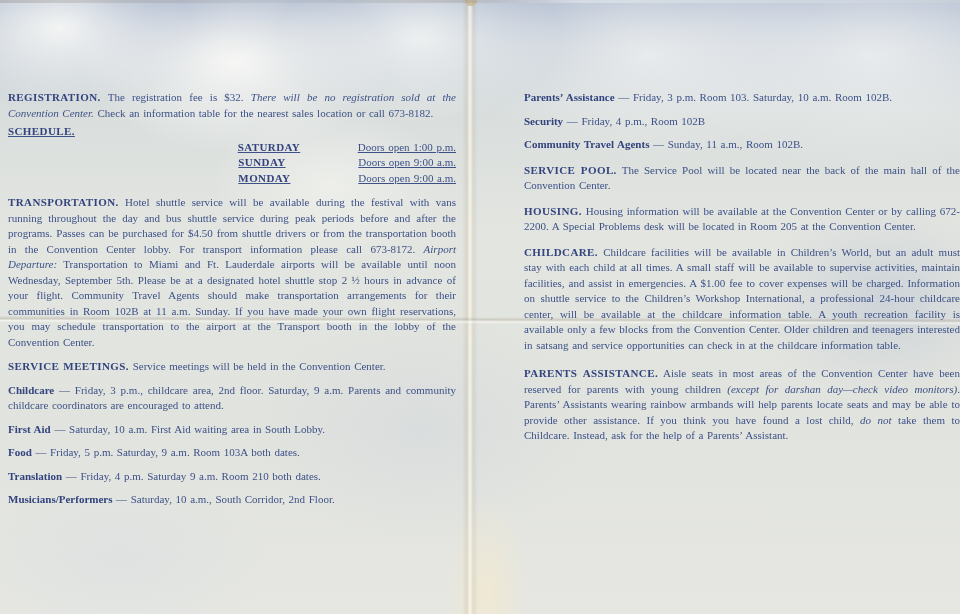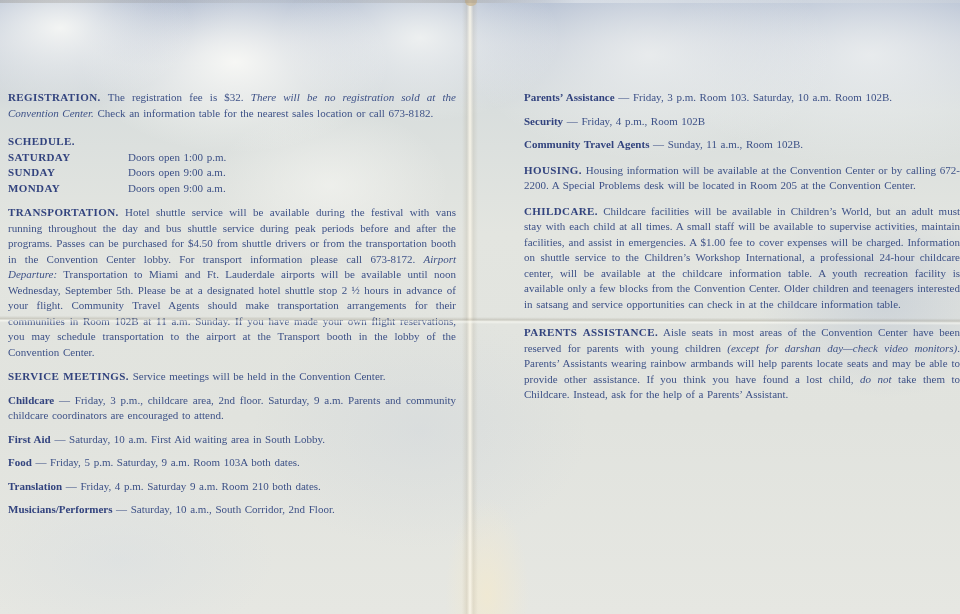--- a/index.html
+++ b/index.html
@@ -23,26 +23,26 @@
       radial-gradient(ellipse 220px 120px at 120px 560px, rgba(214,220,226,0.4), rgba(214,220,226,0) 70%),
       linear-gradient(180deg,#aab7cd 0%,#c3cbd7 7%,#d9dedd 18%,#e3e5e0 38%,#e1e3de 68%,#e6e7e2 100%);
   }
   .col{position:absolute;font-size:11px;line-height:15.5px;word-spacing:0.08em;}
   .col.left{left:8px;top:90px;width:448px;}
   .col.right{left:524px;top:90px;width:436px;}
   .para{margin:0;text-align:justify;}
   .h{font-weight:bold;color:#32437e;letter-spacing:0.4px;}
   .b{font-weight:bold;color:#32437e;}
   .i{font-style:italic;}
-  .mt1{margin-top:13px;}
+  .mt1{margin-top:3px;text-decoration:underline;}
   .mt2{margin-top:9px;}
   .item{margin-top:8px;}
   .sect{margin-top:10px;}
   .sect-lg{margin-top:13px;}
-  .srow{display:flex;}
+  .srow{display:flex;justify-content:flex-end;}
   .srow .day{width:120px;font-weight:bold;color:#32437e;letter-spacing:0.4px;flex:none;}
   .fold{
     position:absolute;left:462px;top:0;width:16px;height:614px;
     background:linear-gradient(90deg,rgba(139,123,89,0) 0%,rgba(139,123,89,0.14) 30%,rgba(251,247,234,0.85) 50%,rgba(139,123,89,0.12) 70%,rgba(139,123,89,0) 100%);
     pointer-events:none;
   }
   .crease{
     position:absolute;left:0;top:317px;width:100%;height:7px;
     transform:rotate(0.15deg);
     background:linear-gradient(180deg,rgba(255,255,252,0) 0%,rgba(110,100,75,0.20) 40%,rgba(255,255,248,0.55) 68%,rgba(255,255,252,0) 100%);
@@ -95,20 +95,21 @@
     </div>
 
   </div>
 
   <div class="col right">
 
     <p class="para"><span class="b">Parents’ Assistance</span> <span>— Friday, 3 p.m. Room 103. Saturday, 10 a.m. Room 102B.</span></p>
     <p class="para item"><span class="b">Security</span> <span>— Friday, 4 p.m., Room 102B</span></p>
     <p class="para item"><span class="b">Community Travel Agents</span> <span>— Sunday, 11 a.m., Room 102B.</span></p>
 
+    <p class="para sect"><span class="h">SERVICE POOL.</span> <span>The Service Pool will be located near the back of the main hall of the Convention Center.</span></p>
 
     <p class="para sect"><span class="h">HOUSING.</span> <span>Housing information will be available at the Convention Center or by calling 672-2200. A Special Problems desk will be located in Room 205 at the Convention Center.</span></p>
 
     <p class="para sect"><span class="h">CHILDCARE.</span> <span>Childcare facilities will be available in Children’s World, but an adult must stay with each child at all times. A small staff will be available to supervise activities, maintain facilities, and assist in emergencies. A $1.00 fee to cover expenses will be charged. Information on shuttle service to the Children’s Workshop International, a professional 24-hour childcare center, will be available at the childcare information table. A youth recreation facility is available only a few blocks from the Convention Center. Older children and teenagers interested in satsang and service opportunities can check in at the childcare information table.</span></p>
 
     <p class="para sect-lg"><span class="h">PARENTS ASSISTANCE.</span> <span>Aisle seats in most areas of the Convention Center have been reserved for parents with young children </span><span class="i">(except for darshan day—check video monitors)</span><span>. Parents’ Assistants wearing rainbow armbands will help parents locate seats and may be able to provide other assistance. If you think you have found a lost child, </span><span class="i">do not</span><span> take them to Childcare. Instead, ask for the help of a Parents’ Assistant.</span></p>
 
   </div>
 
   <div class="fold"></div>

